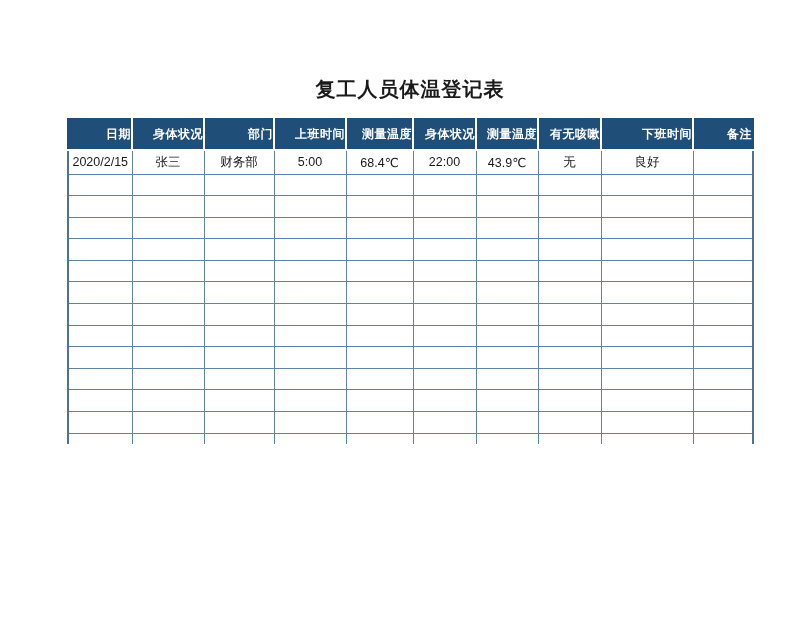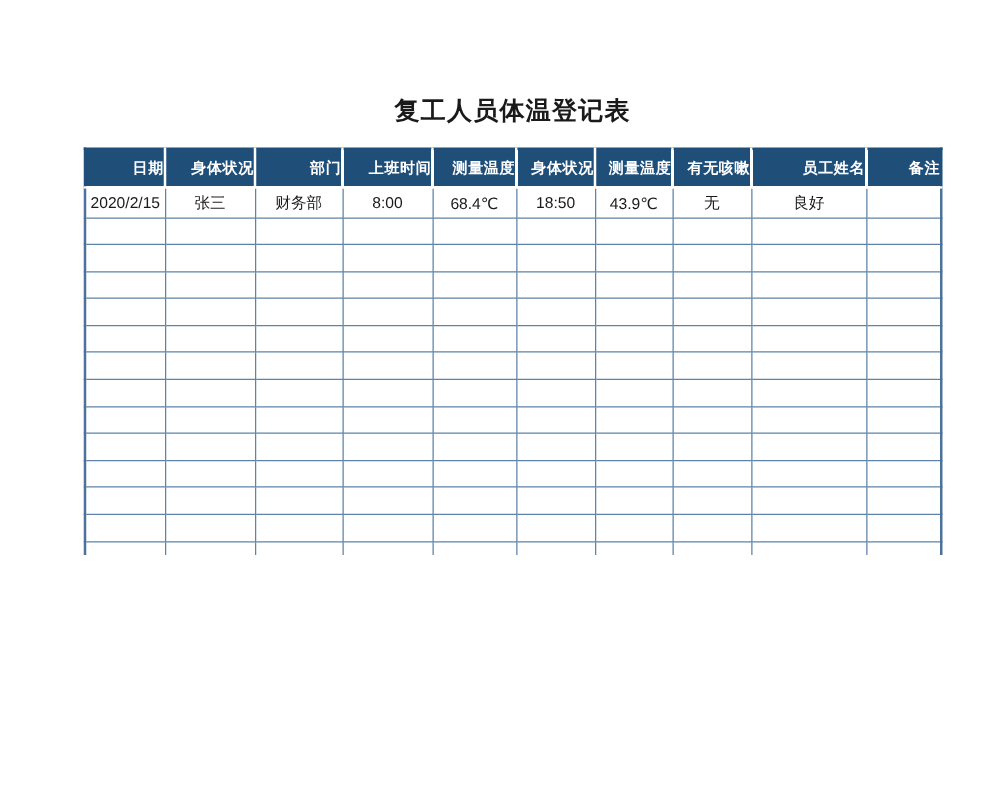--- a/index.html
+++ b/index.html
@@ -94,32 +94,32 @@
     <thead>
       <tr>
           <th>日期</th>
           <th>身体状况</th>
           <th>部门</th>
           <th>上班时间</th>
           <th>测量温度</th>
           <th>身体状况</th>
           <th>测量温度</th>
           <th>有无咳嗽</th>
-          <th>员工姓名</th>
+          <th>下班时间</th>
           <th>备注</th>
         </tr>
     </thead>
     <tbody>
         <tr class="data-row">
           <td>2020/2/15</td>
           <td>张三</td>
           <td>财务部</td>
-          <td>8:00</td>
+          <td>5:00</td>
           <td>68.4℃</td>
-          <td>18:50</td>
+          <td>22:00</td>
           <td>43.9℃</td>
           <td>无</td>
           <td>良好</td>
           <td></td>
         </tr>
         <tr class="empty-row">
           <td></td>
           <td></td>
           <td></td>
           <td></td>

